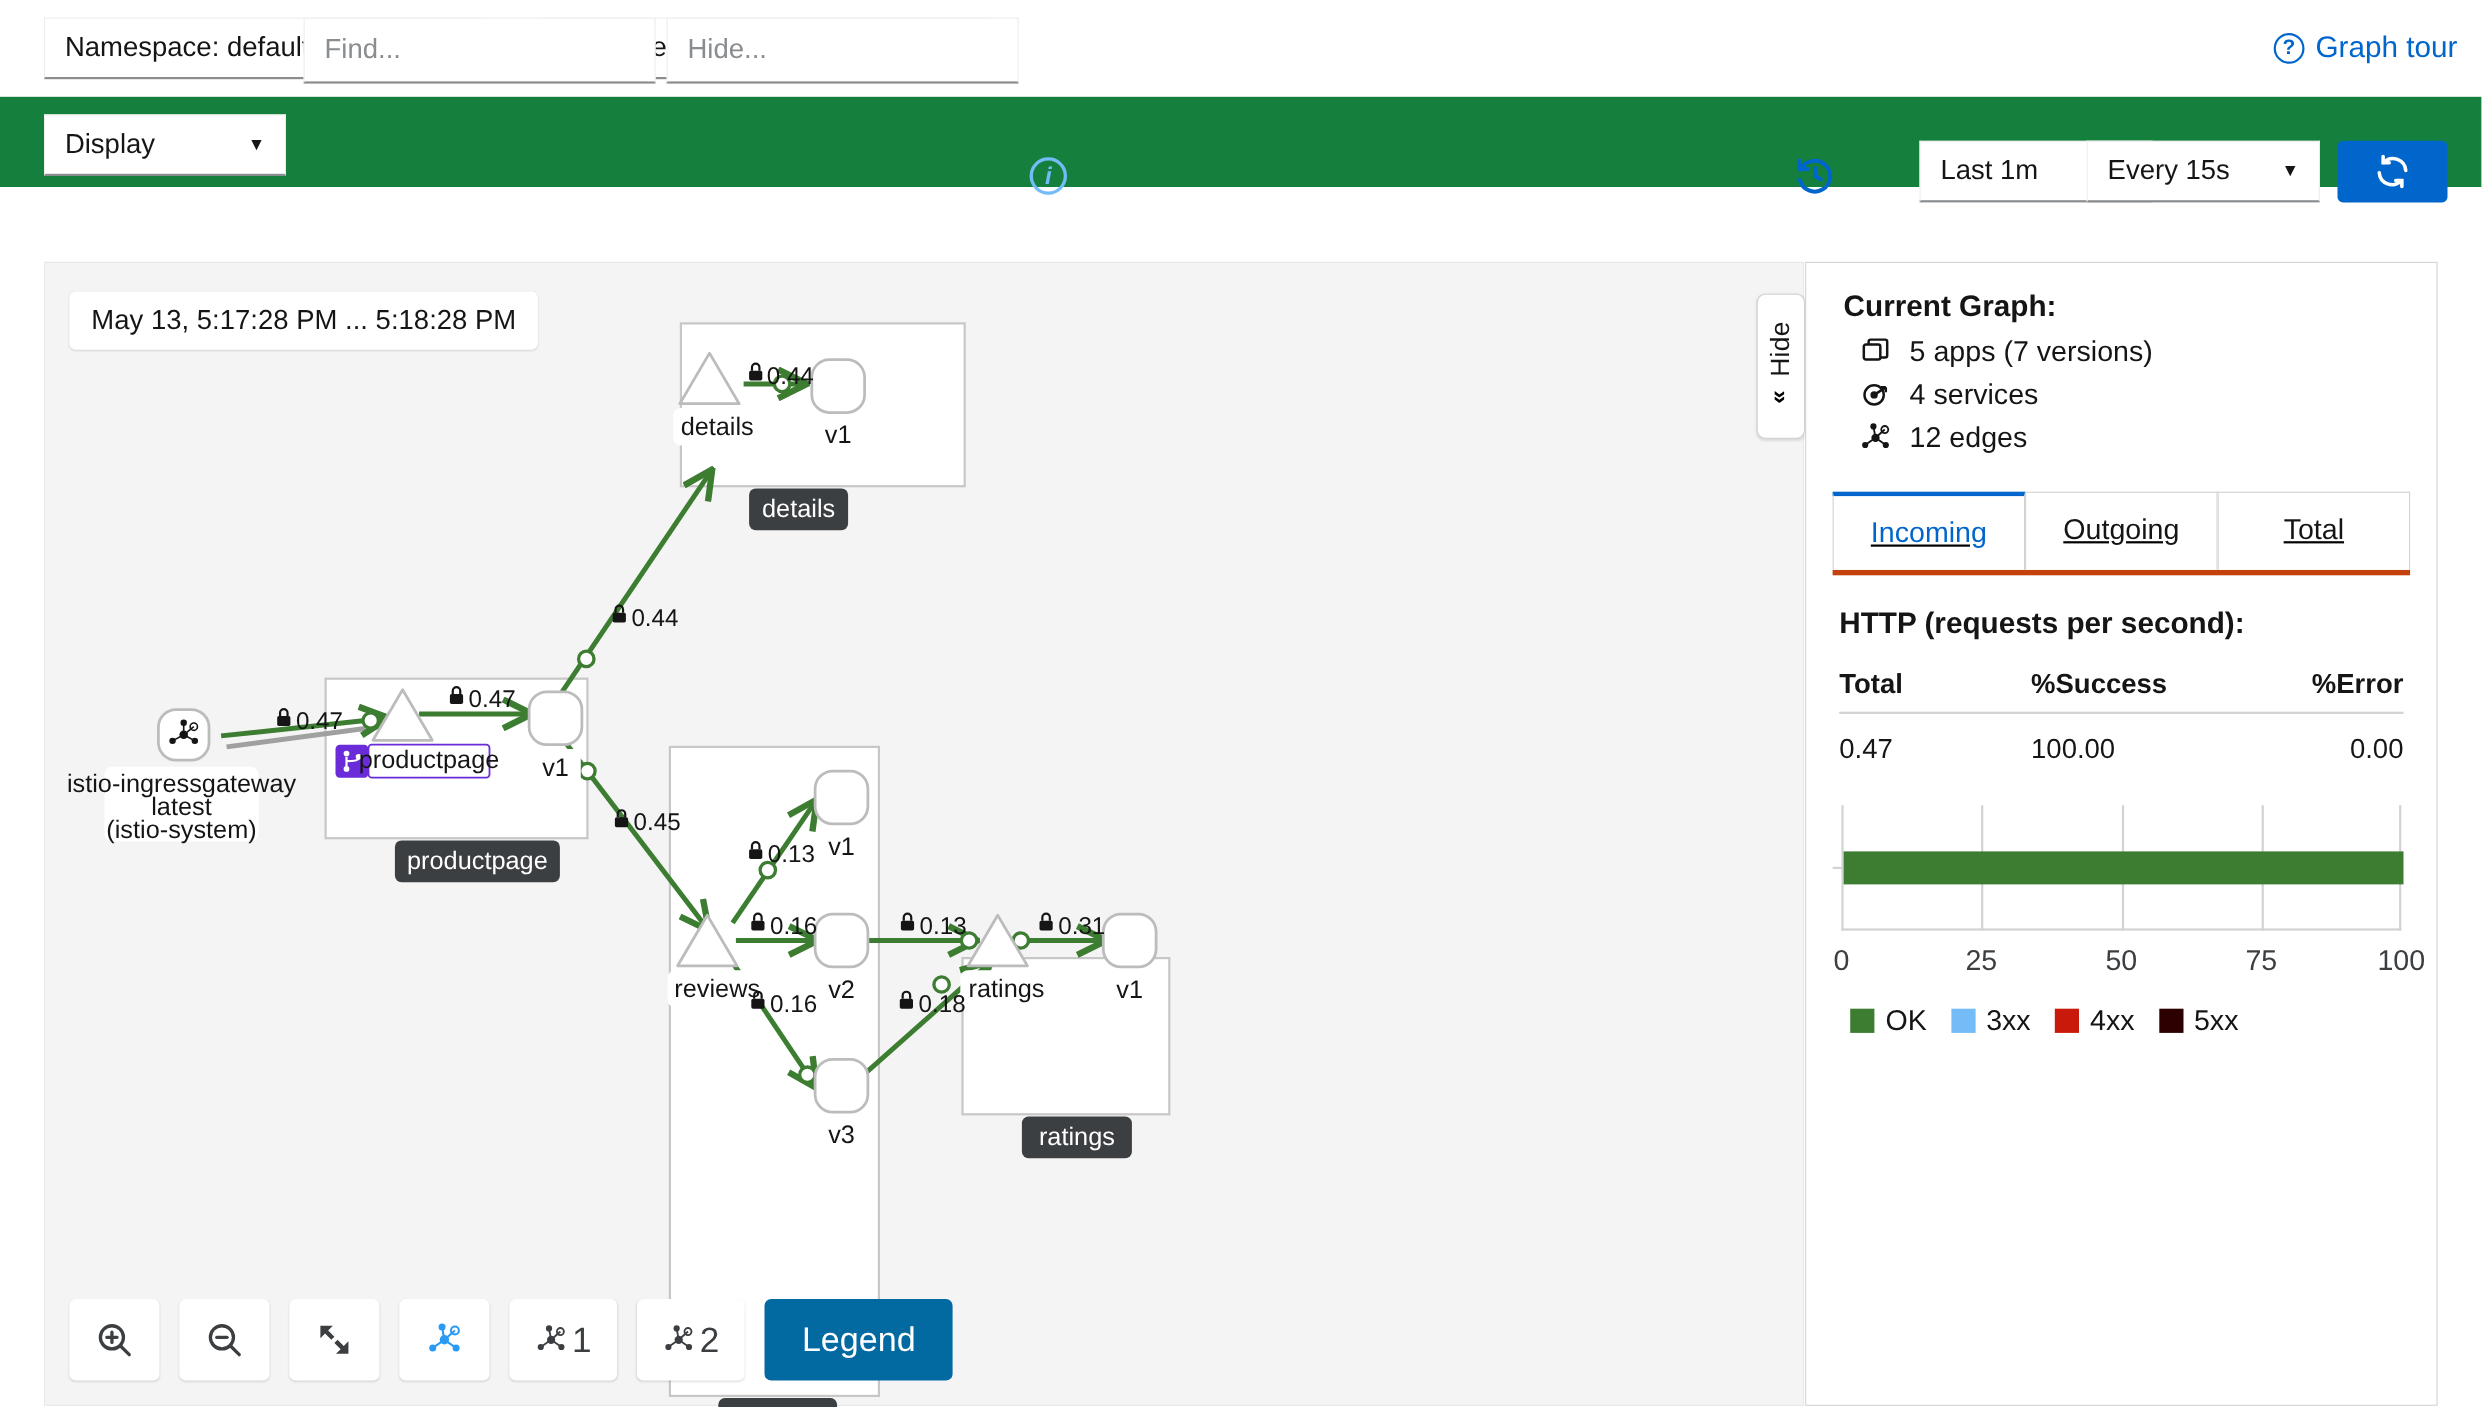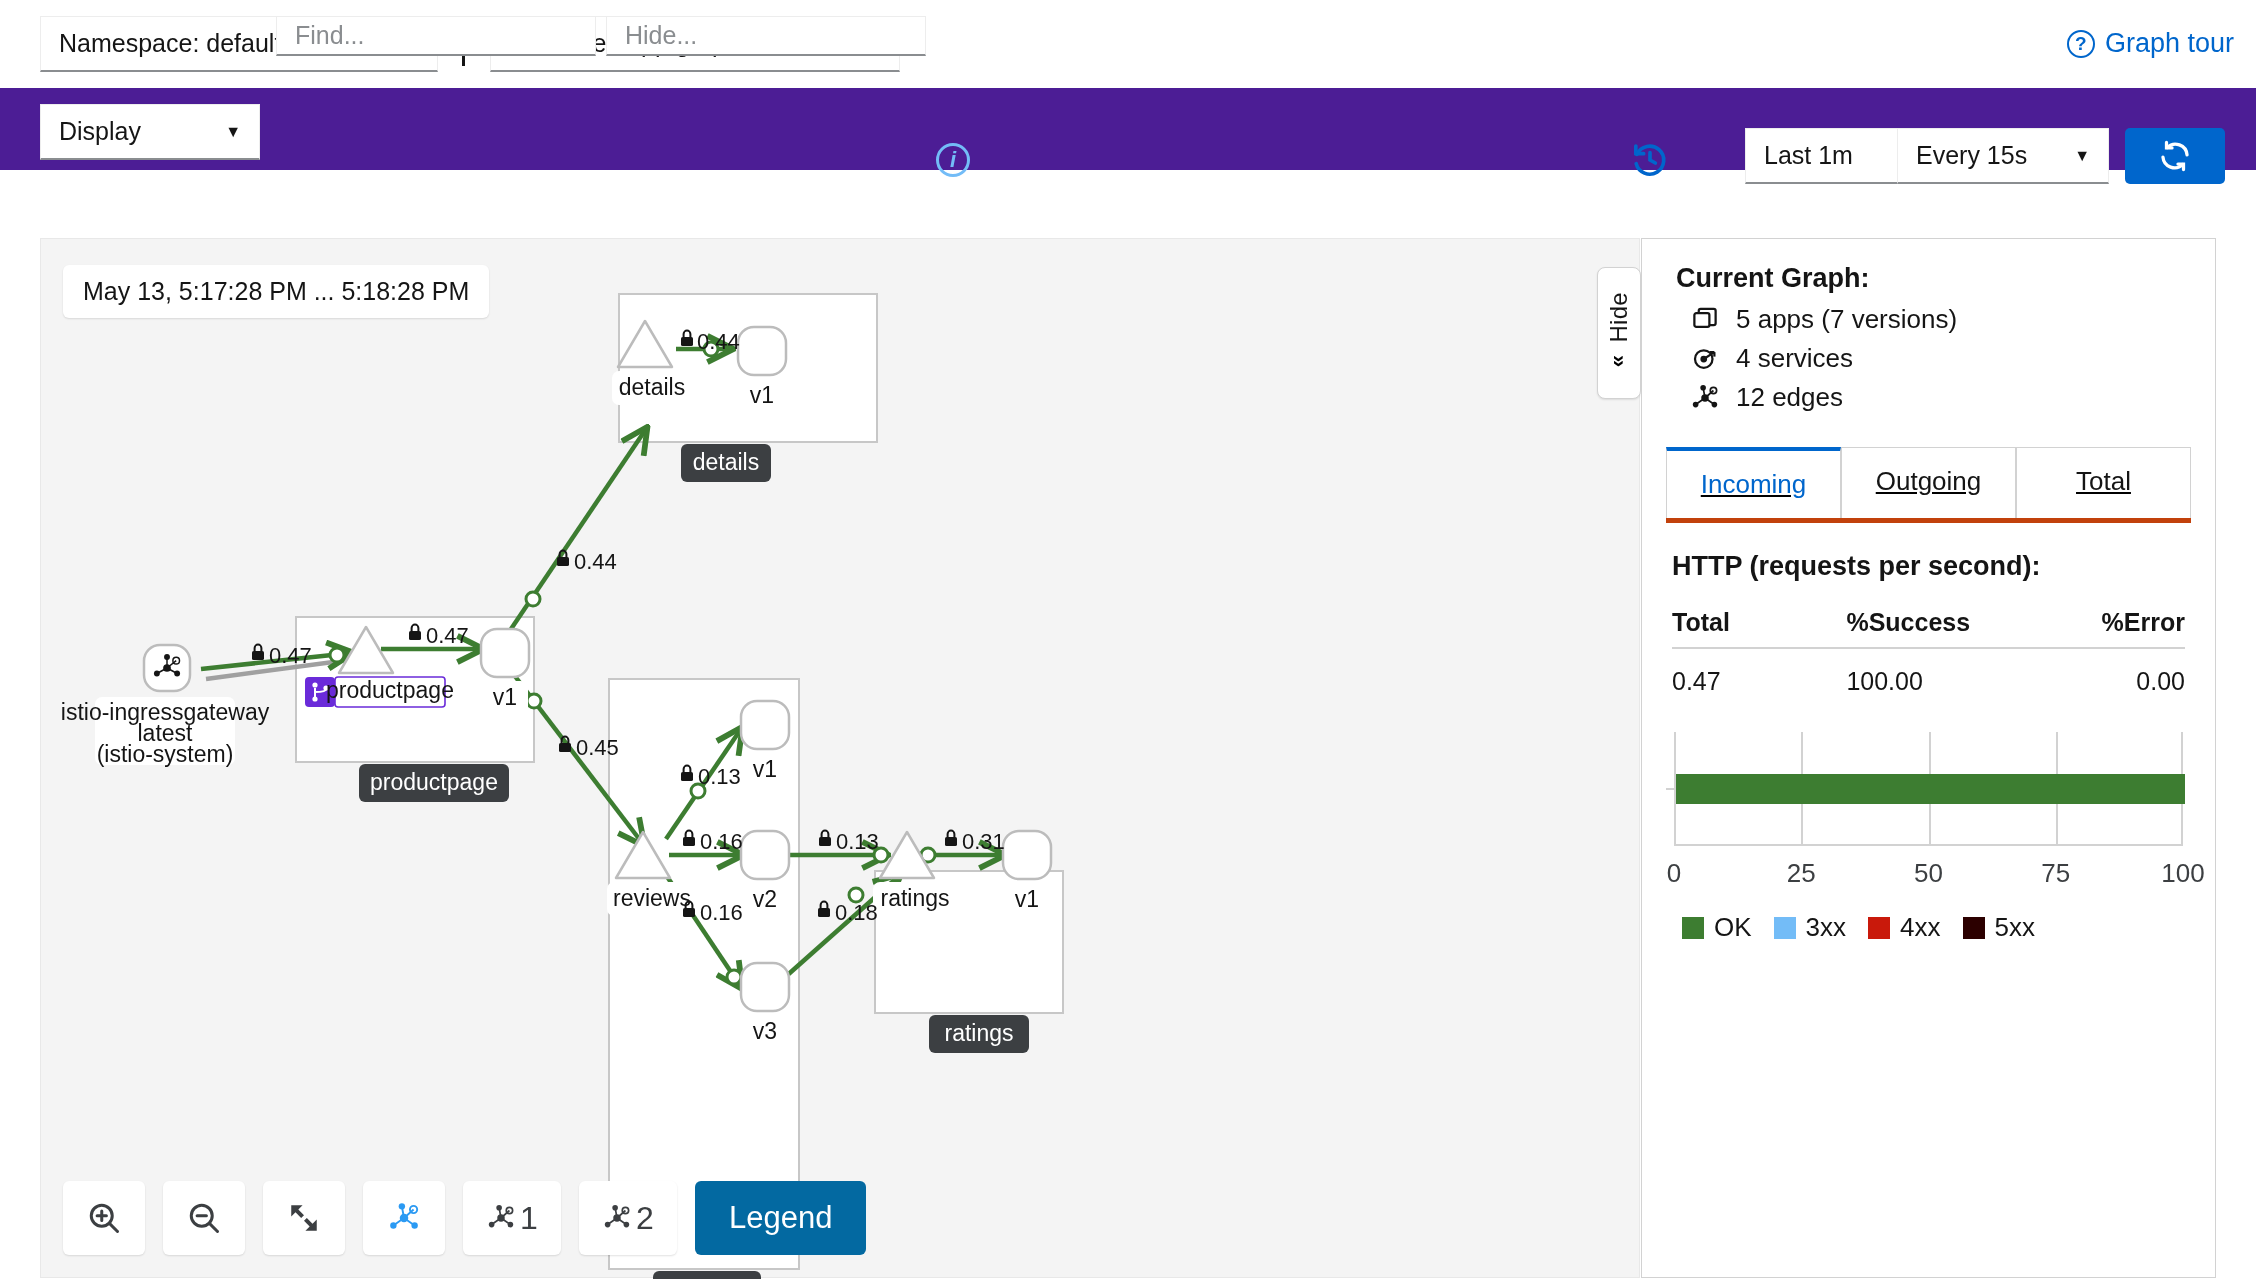--- a/index.html
+++ b/index.html
@@ -27,24 +27,24 @@
     position:absolute; left:462px; top:24px; width:3px; height:42px; background:#151515;
   }
   #graph-tour {
     position:absolute; right:22px; top:28px; display:flex; align-items:center; gap:10px;
     color:#06c; font-size:27px; cursor:pointer; white-space:nowrap;
   }
   .q-icon { width:28px; height:28px; border-radius:50%; border:2.5px solid #06c;
     display:flex; align-items:center; justify-content:center; font-size:19px; font-weight:bold; line-height:1; }
 
   
-  .toolbar-row2 { position:absolute; left:0; top:88px; width:2256px; height:82px; background:#4c1d95; }
+  .toolbar-row2 { position:absolute; left:0; top:88px; width:2256px; height:82px; background:#15803d; }
   #display-select { left:40px; top:16px; width:220px; }
   .text-input {
-    position:absolute; top:16px; height:40px; background:#fff;
+    position:absolute; top:16px; height:60px; background:#fff;
     border:1px solid #ededed; border-bottom:2px solid #8a8d90;
     font-size:25px; color:#151515; padding:0 18px; outline:none;
     font-family:"Liberation Sans", sans-serif;
   }
   .text-input::placeholder { color:#8a8d90; }
   #find-input { left:276px; width:320px; }
   #hide-input { left:606px; width:320px; }
   #info-icon {
     position:absolute; left:936px; top:143px; width:34px; height:34px;
     border-radius:50%; border:3px solid #73bcf7; color:#73bcf7;

